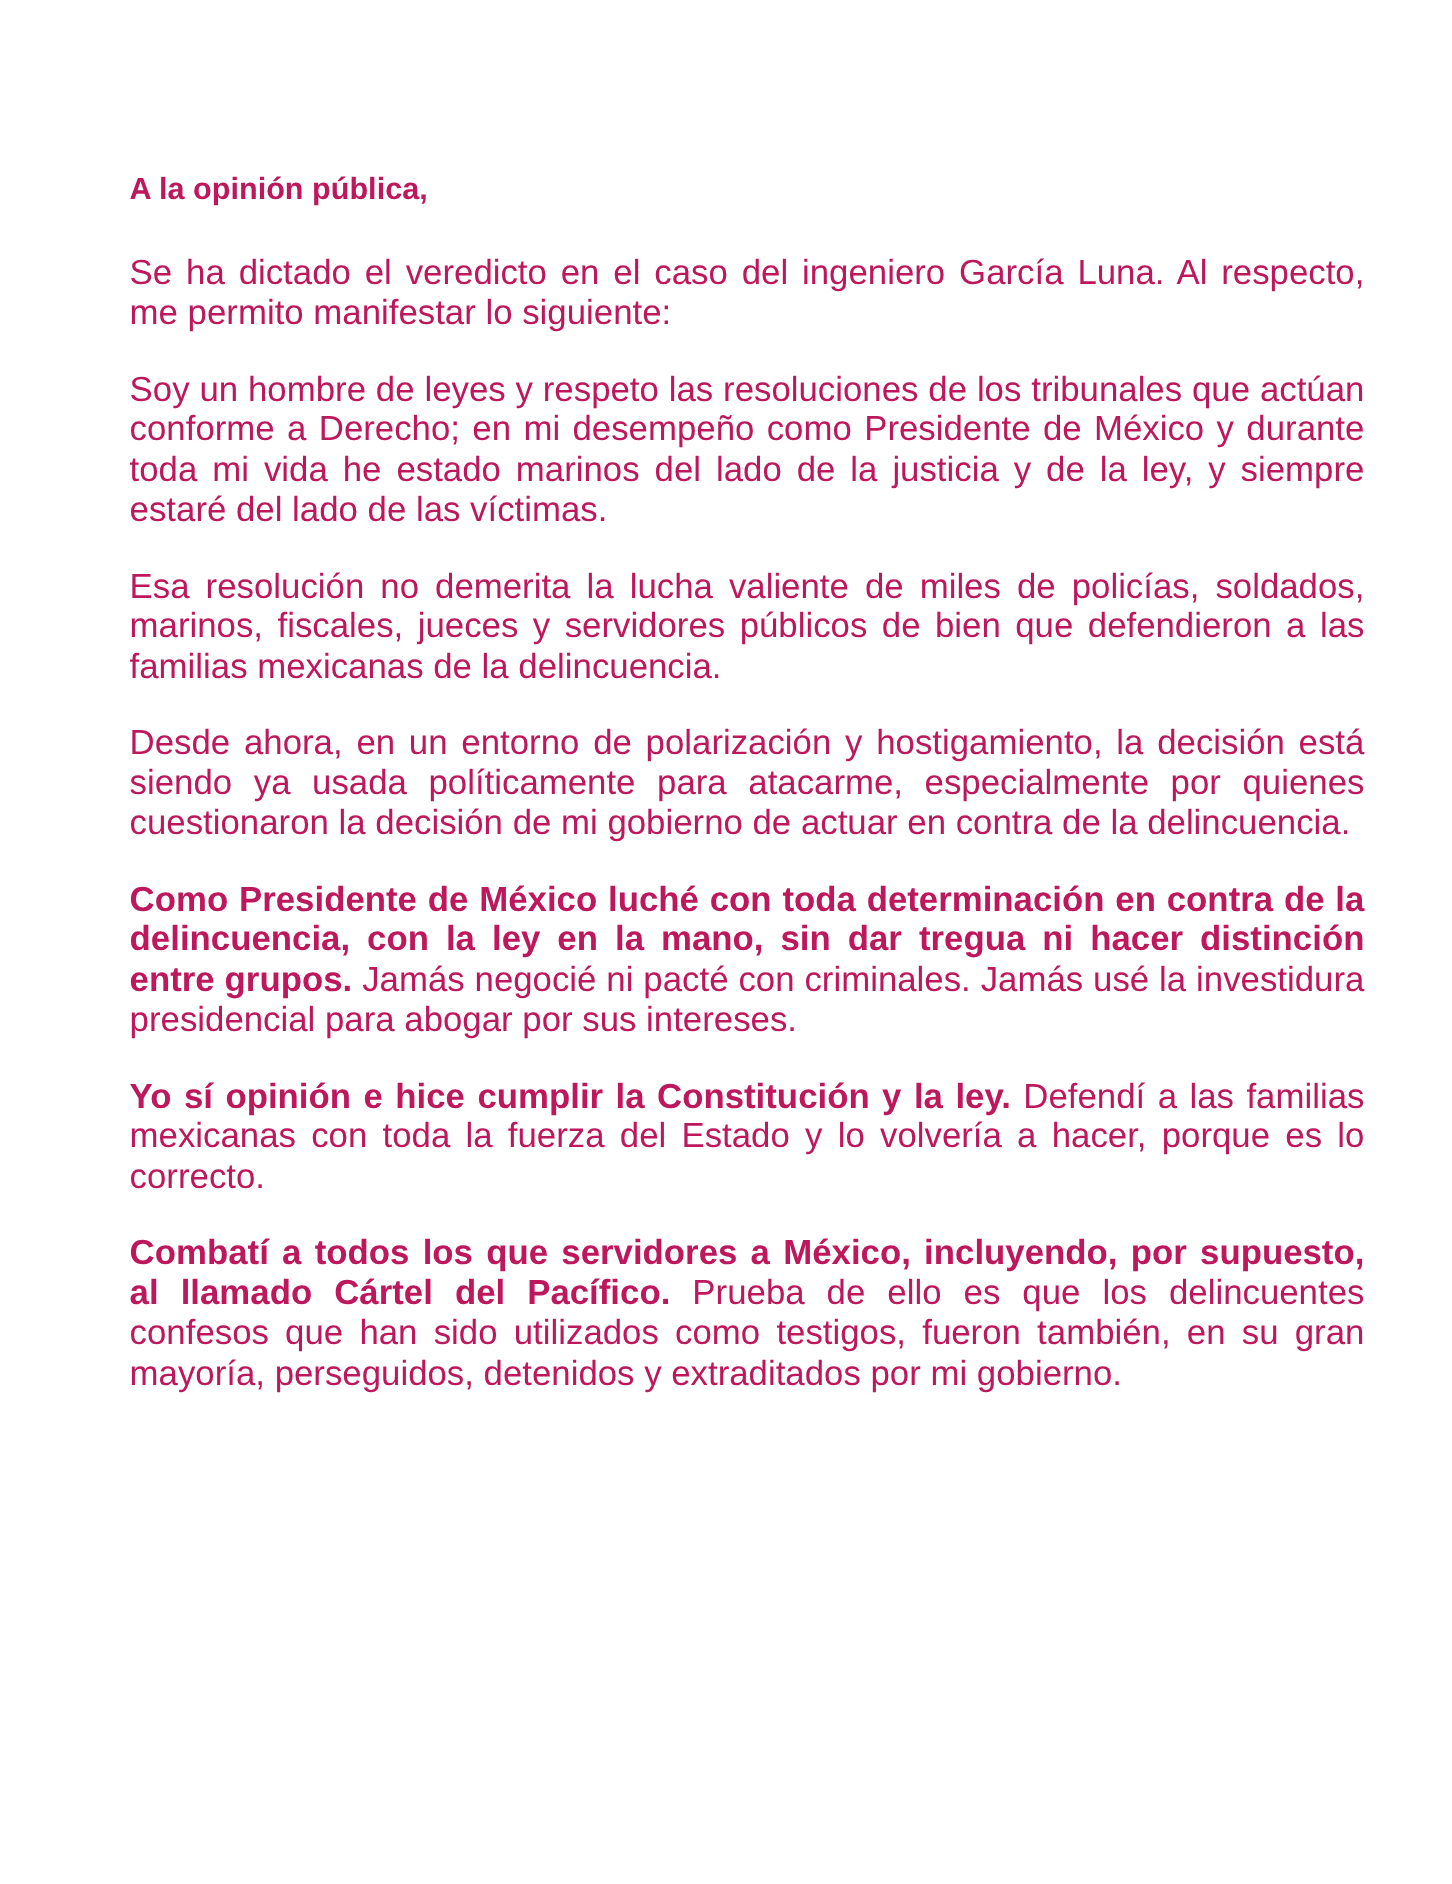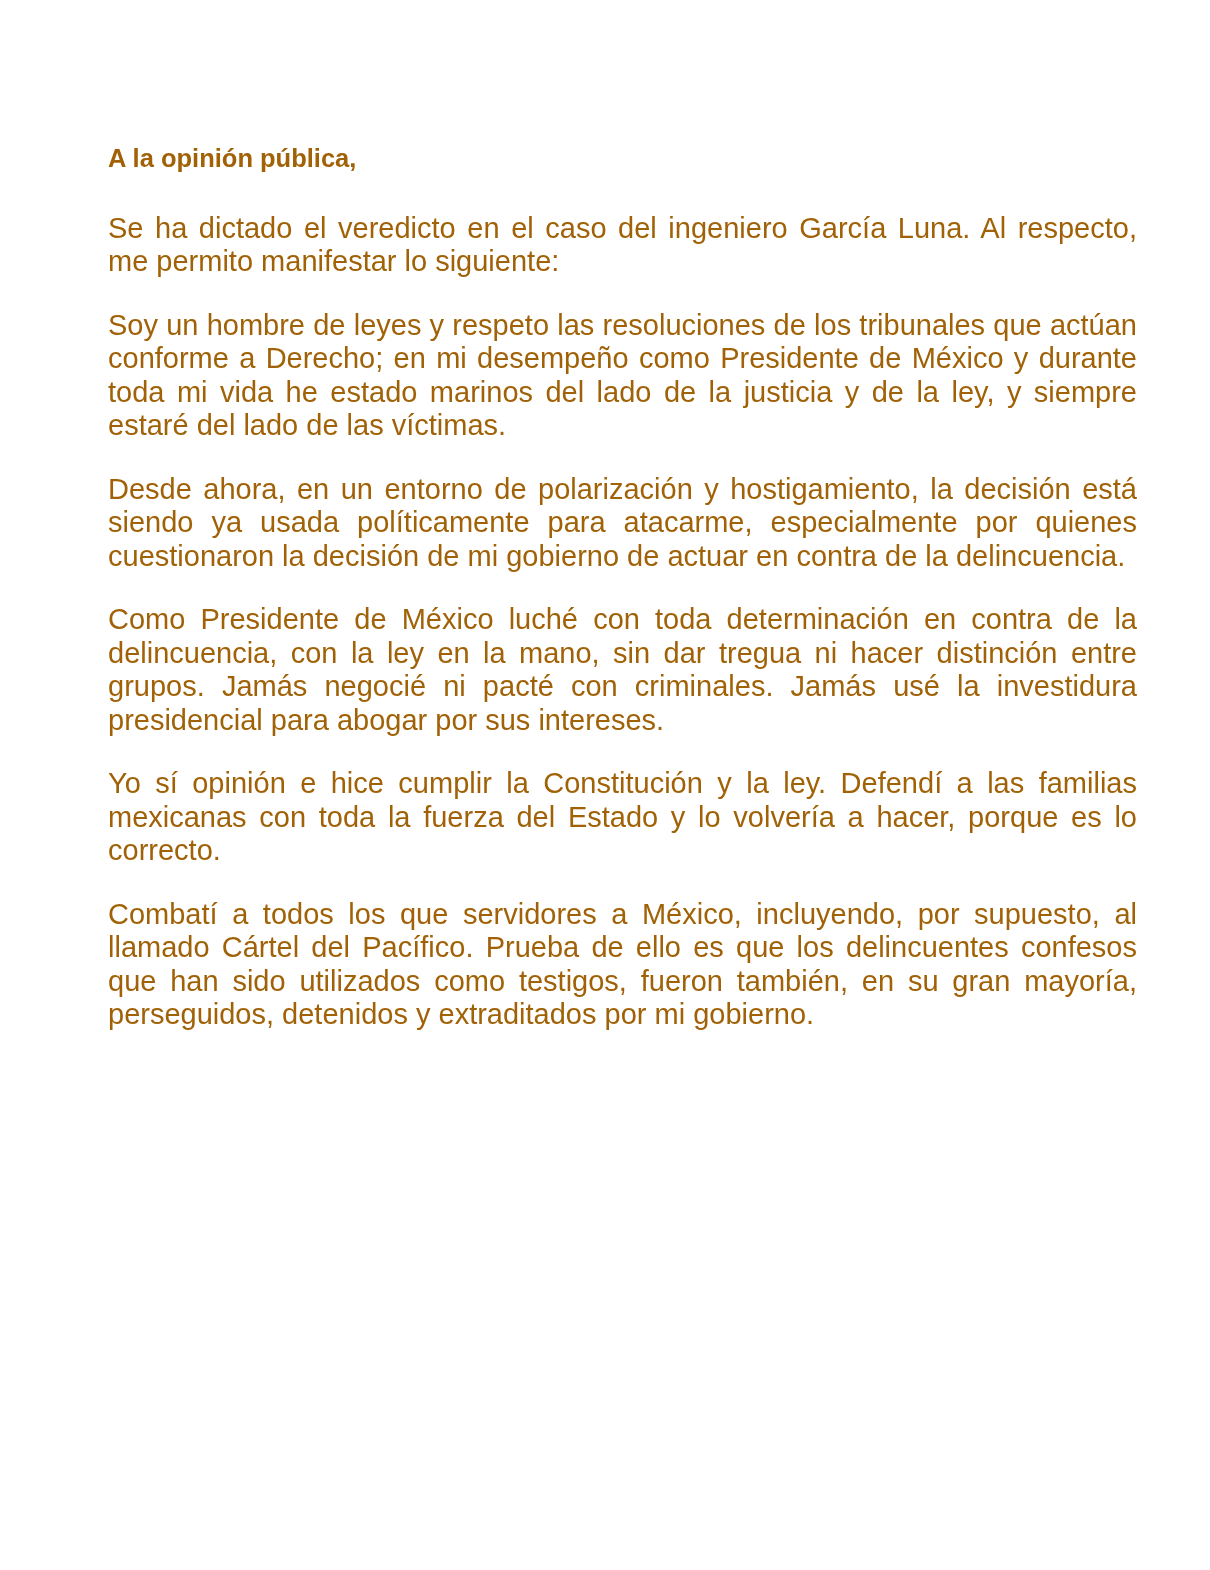--- a/index.html
+++ b/index.html
@@ -11,21 +11,21 @@
     width: 1210px;
     height: 1570px;
     overflow: hidden;
     font-family: "Liberation Sans", sans-serif;
   }
   .page {
     position: relative;
     width: 1043px;
     height: 1570px;
     background: #ffffff;
-    color: #a16207;
+    color: #be185d;
     box-sizing: border-box;
     padding: 142px 0 0 108px;
   }
   .content {
     width: 1029px;
   }
   .doc-heading {
     margin: 0 0 36px 0;
   }
   .h-line {
@@ -35,37 +35,38 @@
     white-space: nowrap;
   }
   .para {
     margin: 0 0 30px 0;
     font-size: 29px;
     line-height: 33.5px;
     text-align: justify;
     hyphens: none;
   }
   .para strong {
-    font-weight: normal;
+    font-weight: bold;
   }
 </style>
 </head>
 <body>
 
 <div class="page">
   <div class="content">
 
     <header class="doc-heading">
       <div class="h-line">A la opinión pública,</div>
     </header>
 
     <p class="para"><strong></strong><span>Se ha dictado el veredicto en el caso del ingeniero García Luna. Al respecto, me permito manifestar lo siguiente:</span></p>
 
     <p class="para"><strong></strong><span>Soy un hombre de leyes y respeto las resoluciones de los tribunales que actúan conforme a Derecho; en mi desempeño como Presidente de México y durante toda mi vida he estado marinos del lado de la justicia y de la ley, y siempre estaré del lado de las víctimas.</span></p>
 
+    <p class="para"><strong></strong><span>Esa resolución no demerita la lucha valiente de miles de policías, soldados, marinos, fiscales, jueces y servidores públicos de bien que defendieron a las familias mexicanas de la delincuencia.</span></p>
 
     <p class="para"><strong></strong><span>Desde ahora, en un entorno de polarización y hostigamiento, la decisión está siendo ya usada políticamente para atacarme, especialmente por quienes cuestionaron la decisión de mi gobierno de actuar en contra de la delincuencia.</span></p>
 
 
     <p class="para"><strong>Como Presidente de México luché con toda determinación en contra de la delincuencia, con la ley en la mano, sin dar tregua ni hacer distinción entre grupos.</strong><span> Jamás negocié ni pacté con criminales. Jamás usé la investidura presidencial para abogar por sus intereses.</span></p>
 
     <p class="para"><strong>Yo sí opinión e hice cumplir la Constitución y la ley.</strong><span> Defendí a las familias mexicanas con toda la fuerza del Estado y lo volvería a hacer, porque es lo correcto.</span></p>
 
 
     <p class="para"><strong>Combatí a todos los que servidores a México, incluyendo, por supuesto, al llamado Cártel del Pacífico.</strong><span> Prueba de ello es que los delincuentes confesos que han sido utilizados como testigos, fueron también, en su gran mayoría, perseguidos, detenidos y extraditados por mi gobierno.</span></p>

